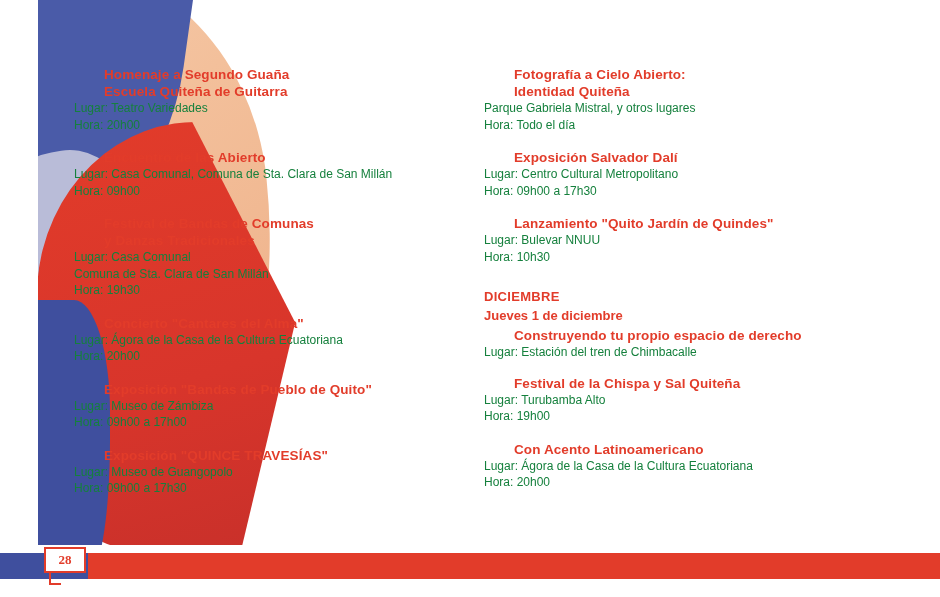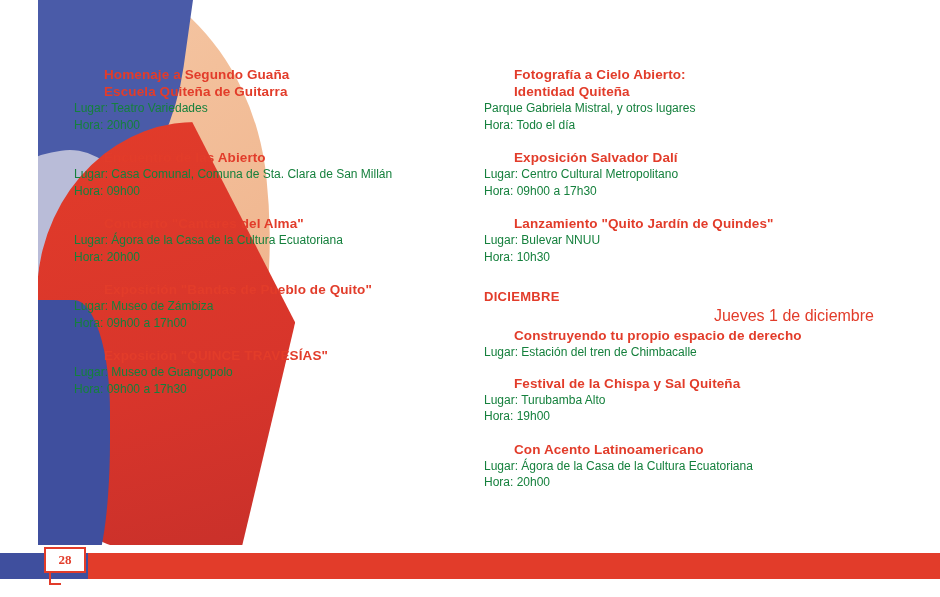--- a/index.html
+++ b/index.html
@@ -162,24 +162,23 @@
 
   .month {
     color: #e23c2a;
     font-weight: bold;
     font-size: 13px;
     line-height: 19px;
     letter-spacing: 0.3px;
   }
   .day {
     color: #e23c2a;
-    font-weight: normal;
-    font-size: 16px;
+    font-weight: bold;
+    font-size: 13px;
     line-height: 19px;
-    text-align: right;
   }
   .month-block { margin-top: 22px; margin-bottom: 2px; }
 </style>
 </head>
 <body>
 
 <div class="page">
 
   <div class="bg-shape-peach"></div>
   <div class="bg-shape-blue-top"></div>
@@ -199,20 +198,27 @@
         <div class="e-line">Lugar: Teatro Variedades</div>
         <div class="e-line">Hora: 20h00</div>
       </div>
 
       <div class="entry">
         <div class="e-title">Encuentro de las Abierto</div>
         <div class="e-line">Lugar: Casa Comunal, Comuna de Sta. Clara de San Millán</div>
         <div class="e-line">Hora: 09h00</div>
       </div>
 
+      <div class="entry">
+        <div class="e-title">Festival de Bandas de Comunas</div>
+        <div class="e-title">y Danzas Tradicionales</div>
+        <div class="e-line">Lugar: Casa Comunal</div>
+        <div class="e-line">Comuna de Sta. Clara de San Millán</div>
+        <div class="e-line">Hora: 19h30</div>
+      </div>
 
       <div class="entry">
         <div class="e-title">Concierto "Cantares del Alma"</div>
         <div class="e-line">Lugar: Ágora de la Casa de la Cultura Ecuatoriana</div>
         <div class="e-line">Hora: 20h00</div>
       </div>
 
       <div class="entry">
         <div class="e-title">Exposición "Bandas de Pueblo de Quito"</div>
         <div class="e-line">Lugar: Museo de Zámbiza</div>

